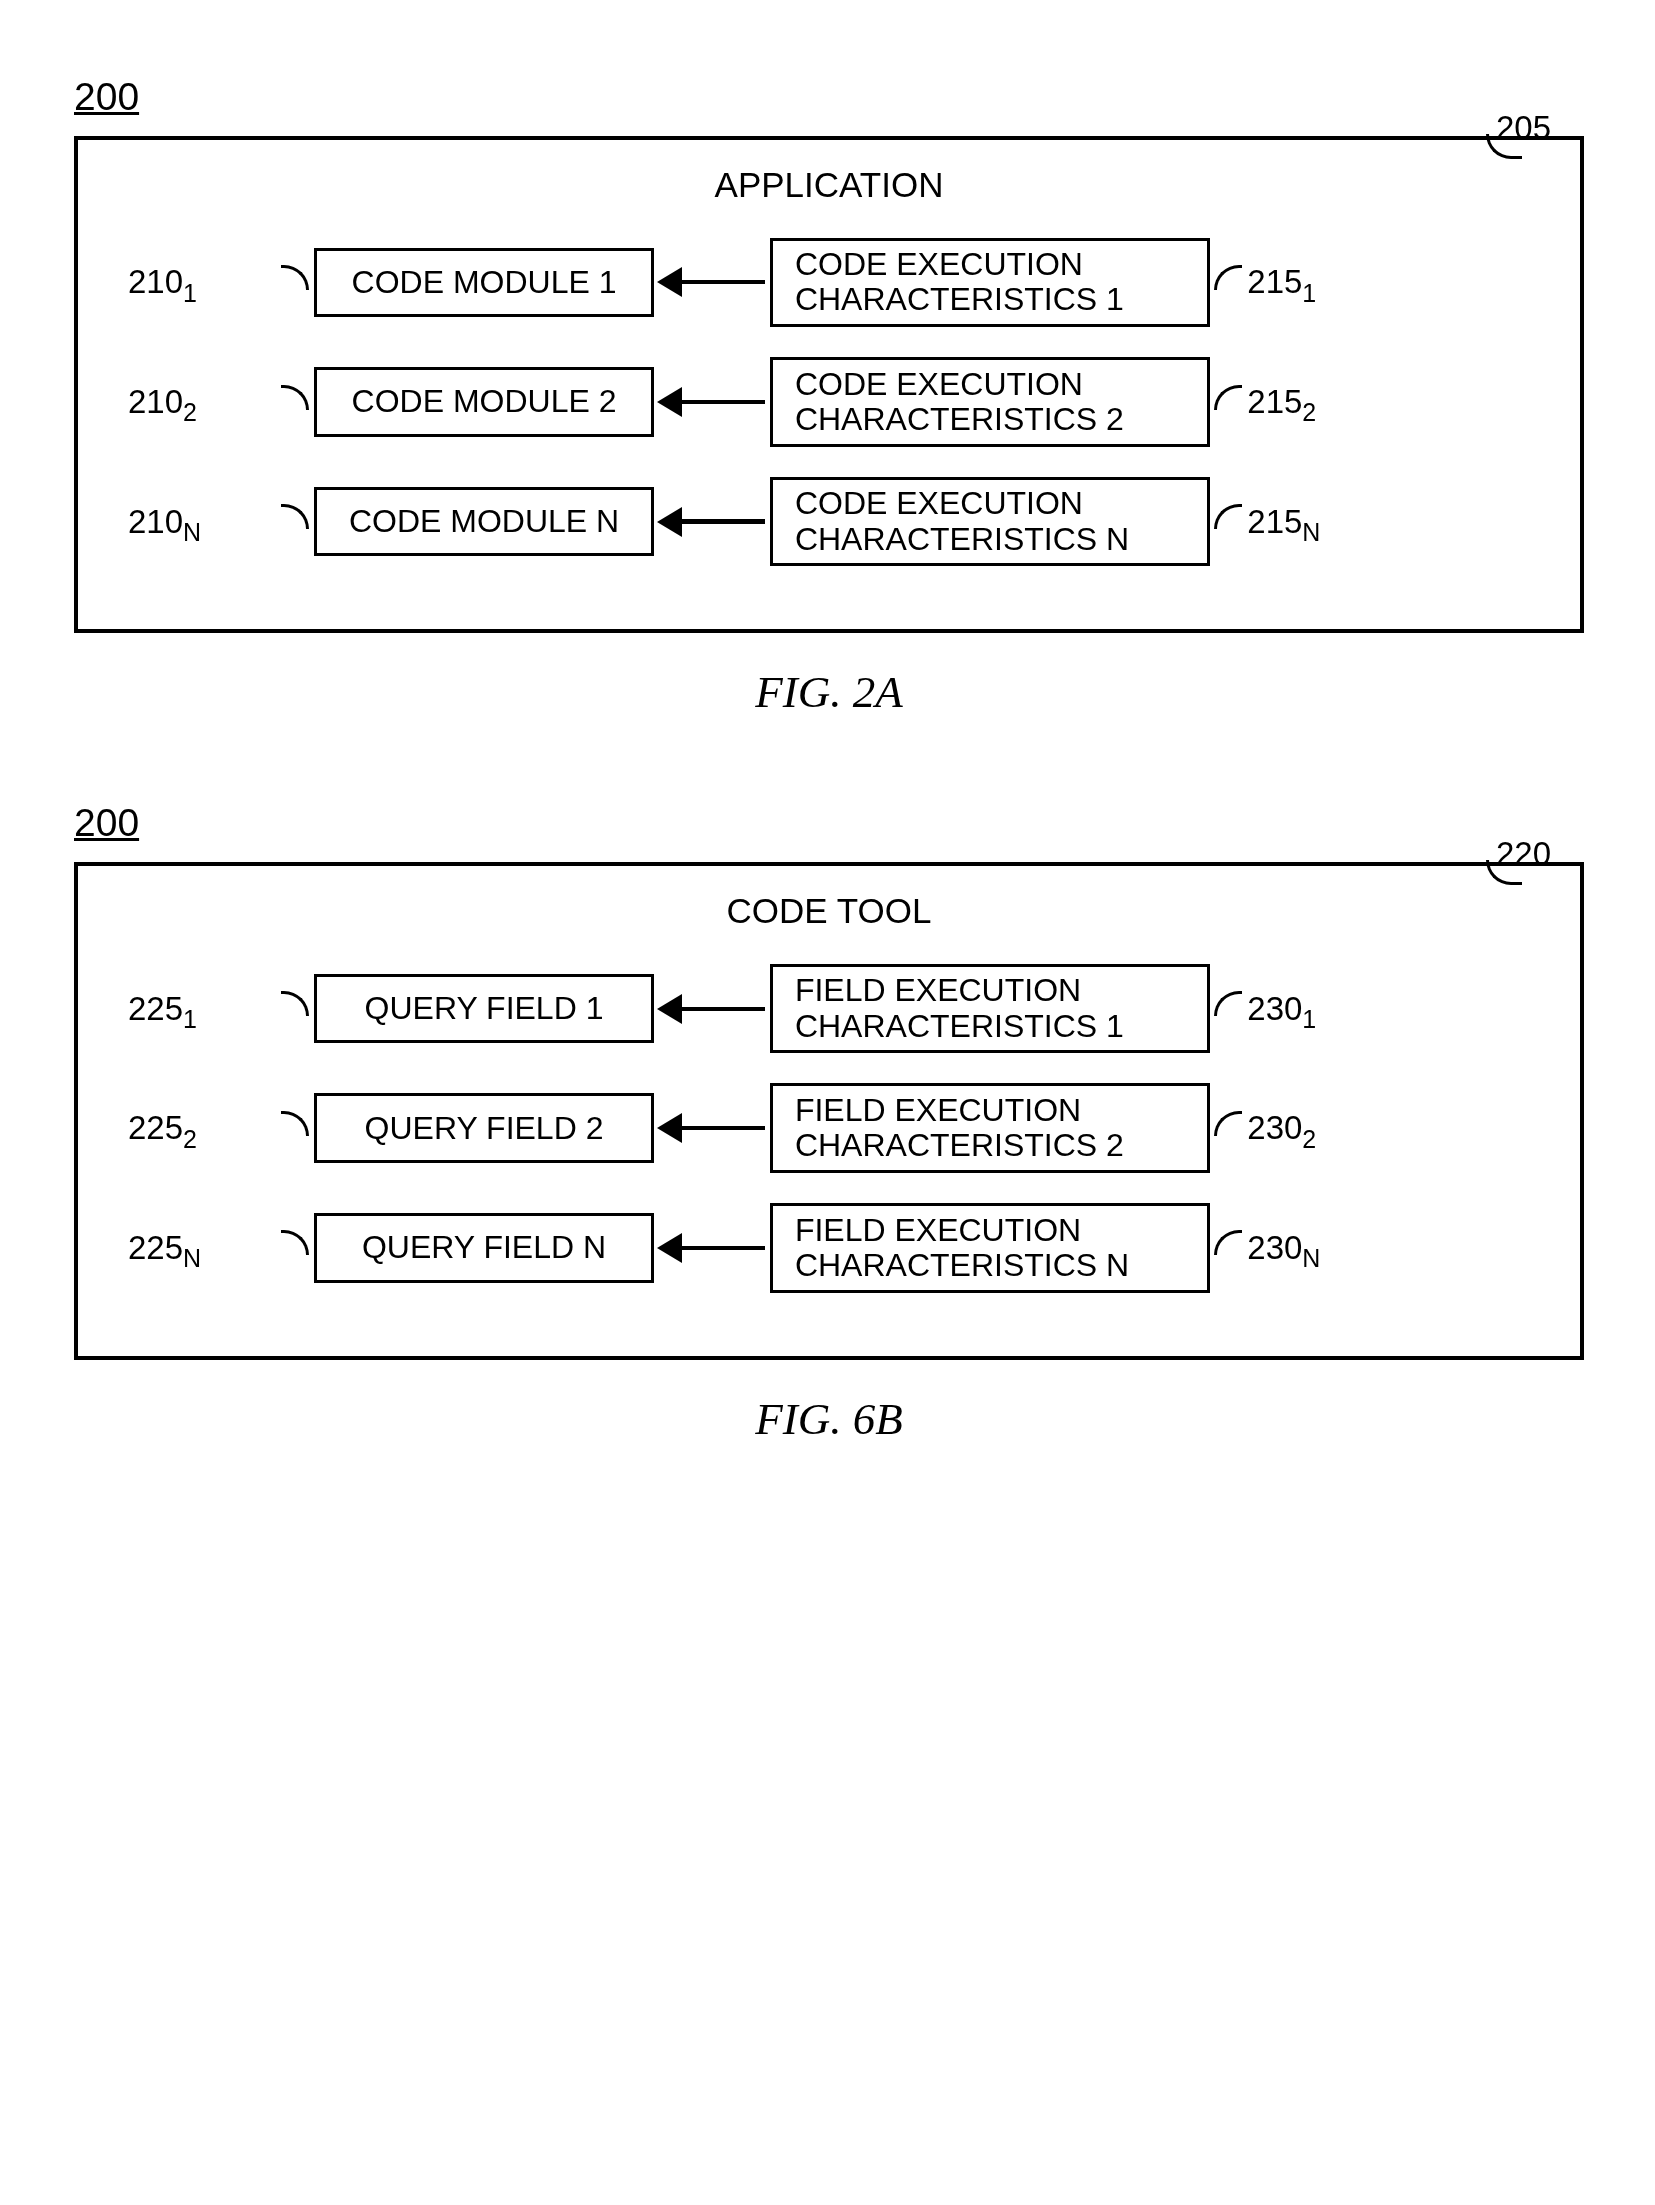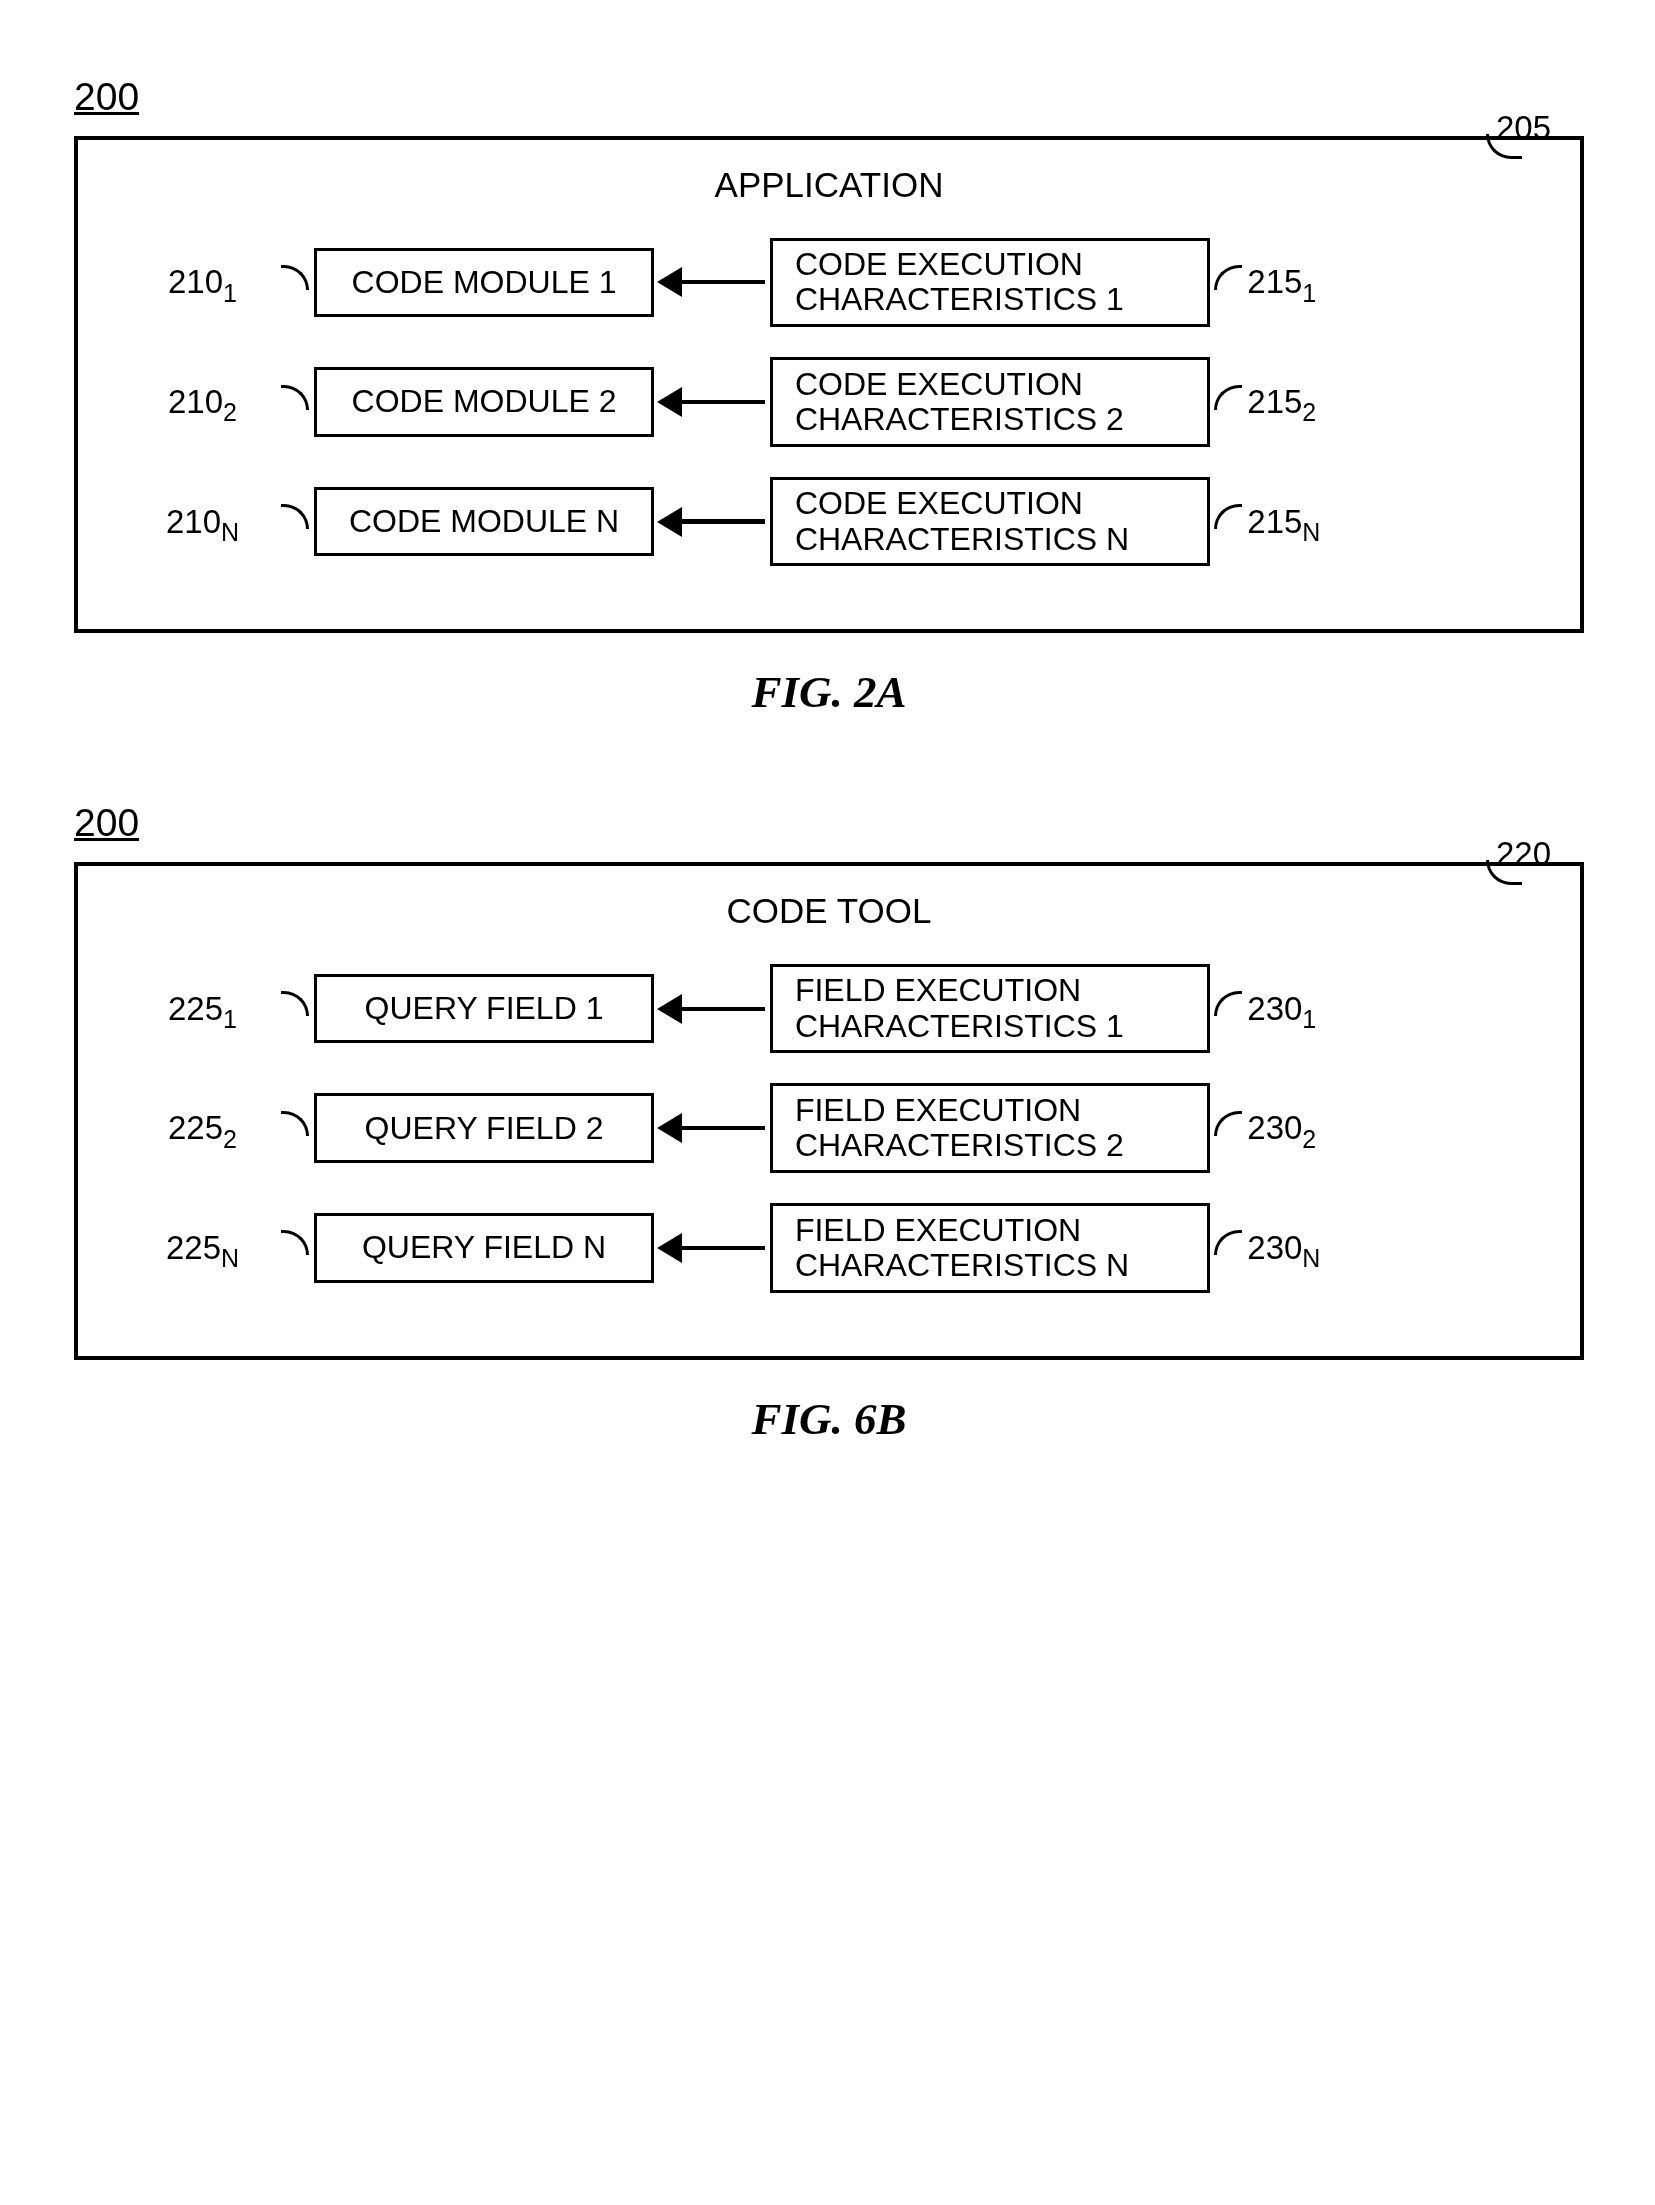--- a/index.html
+++ b/index.html
@@ -49,21 +49,21 @@
     margin-bottom: 33px;
   }
   .row {
     display: flex;
     align-items: center;
     margin: 30px 0;
     position: relative;
   }
   .ref-left {
     width: 149px;
-    text-align: center;
+    text-align: left;
     font-size: 33px;
     position: relative;
   }
   .ref-left .subnum {
     font-size: 25px;
     position: relative;
     top: 8.3px;
   }
   .ref-left .hook {
     position: absolute;
@@ -128,21 +128,20 @@
     border-top: 3.3px solid #000;
     border-left: 3.3px solid #000;
     border-top-left-radius: 26.5px;
   }
   .fig-caption {
     text-align: center;
     font-size: 45px;
     font-style: italic;
     font-family: "Times New Roman", serif;
     margin: 33px 0 83px 0;
-    font-weight: bold;
   }
 </style>
 </head>
 <body>
 
 <div class="page">
 
   <div class="figure-ref">200</div>
 
   <div class="container-wrap">

